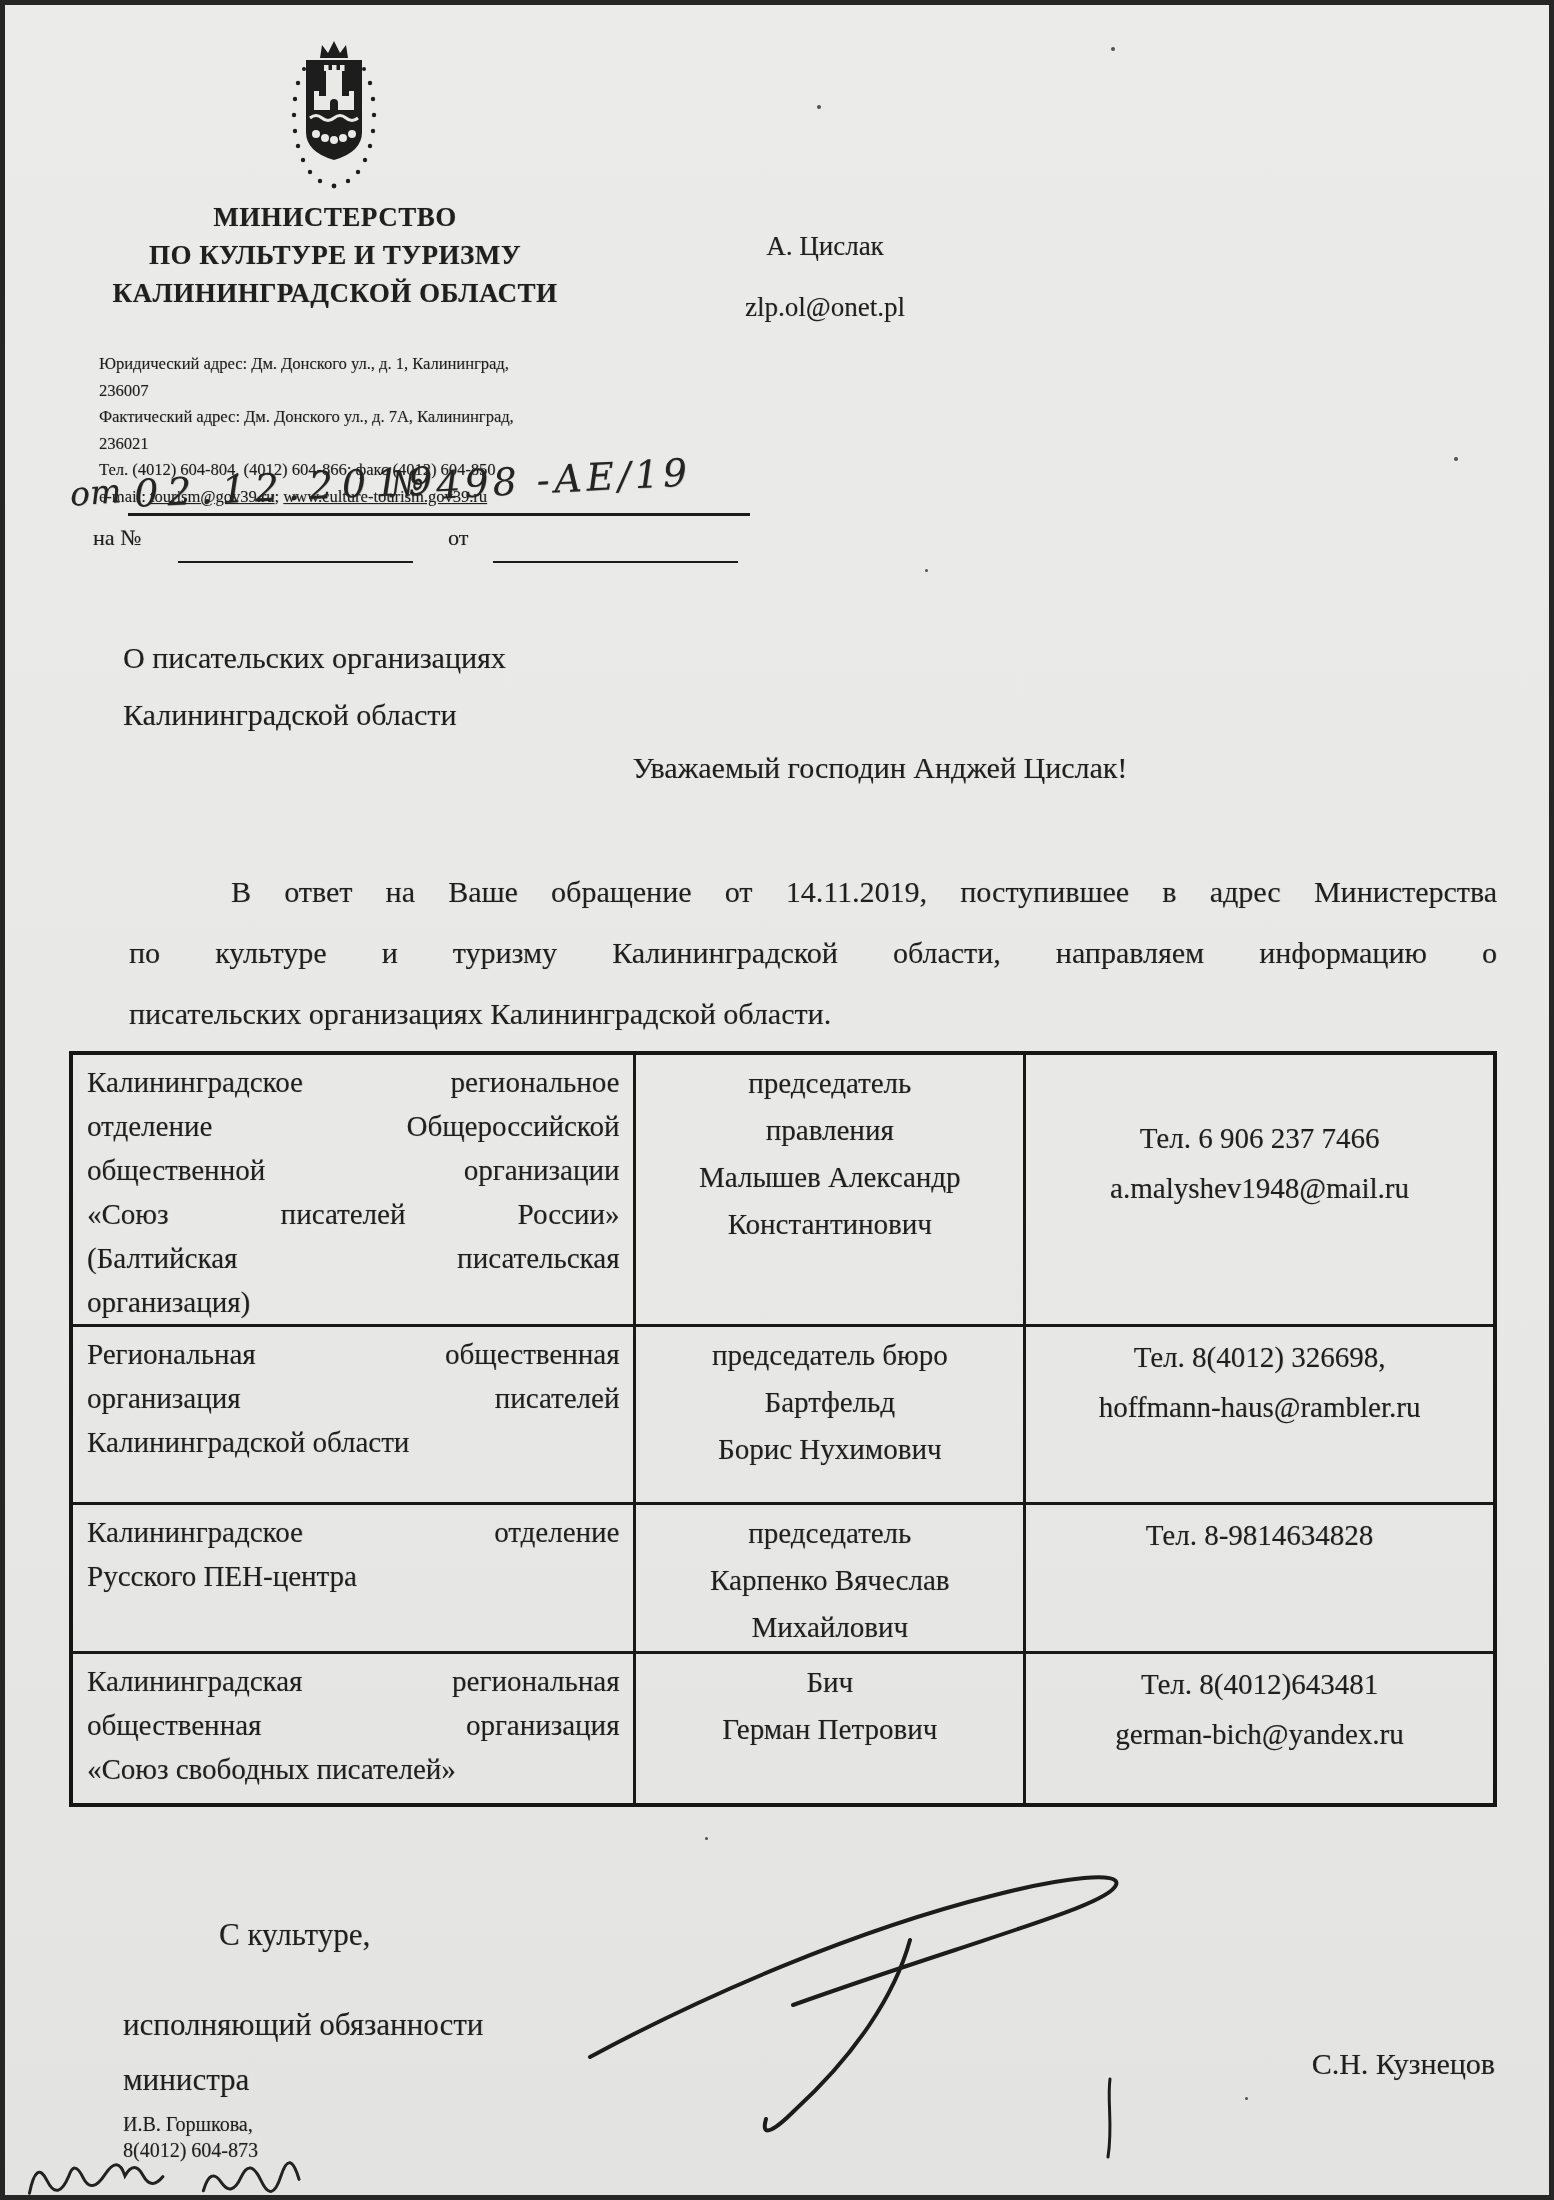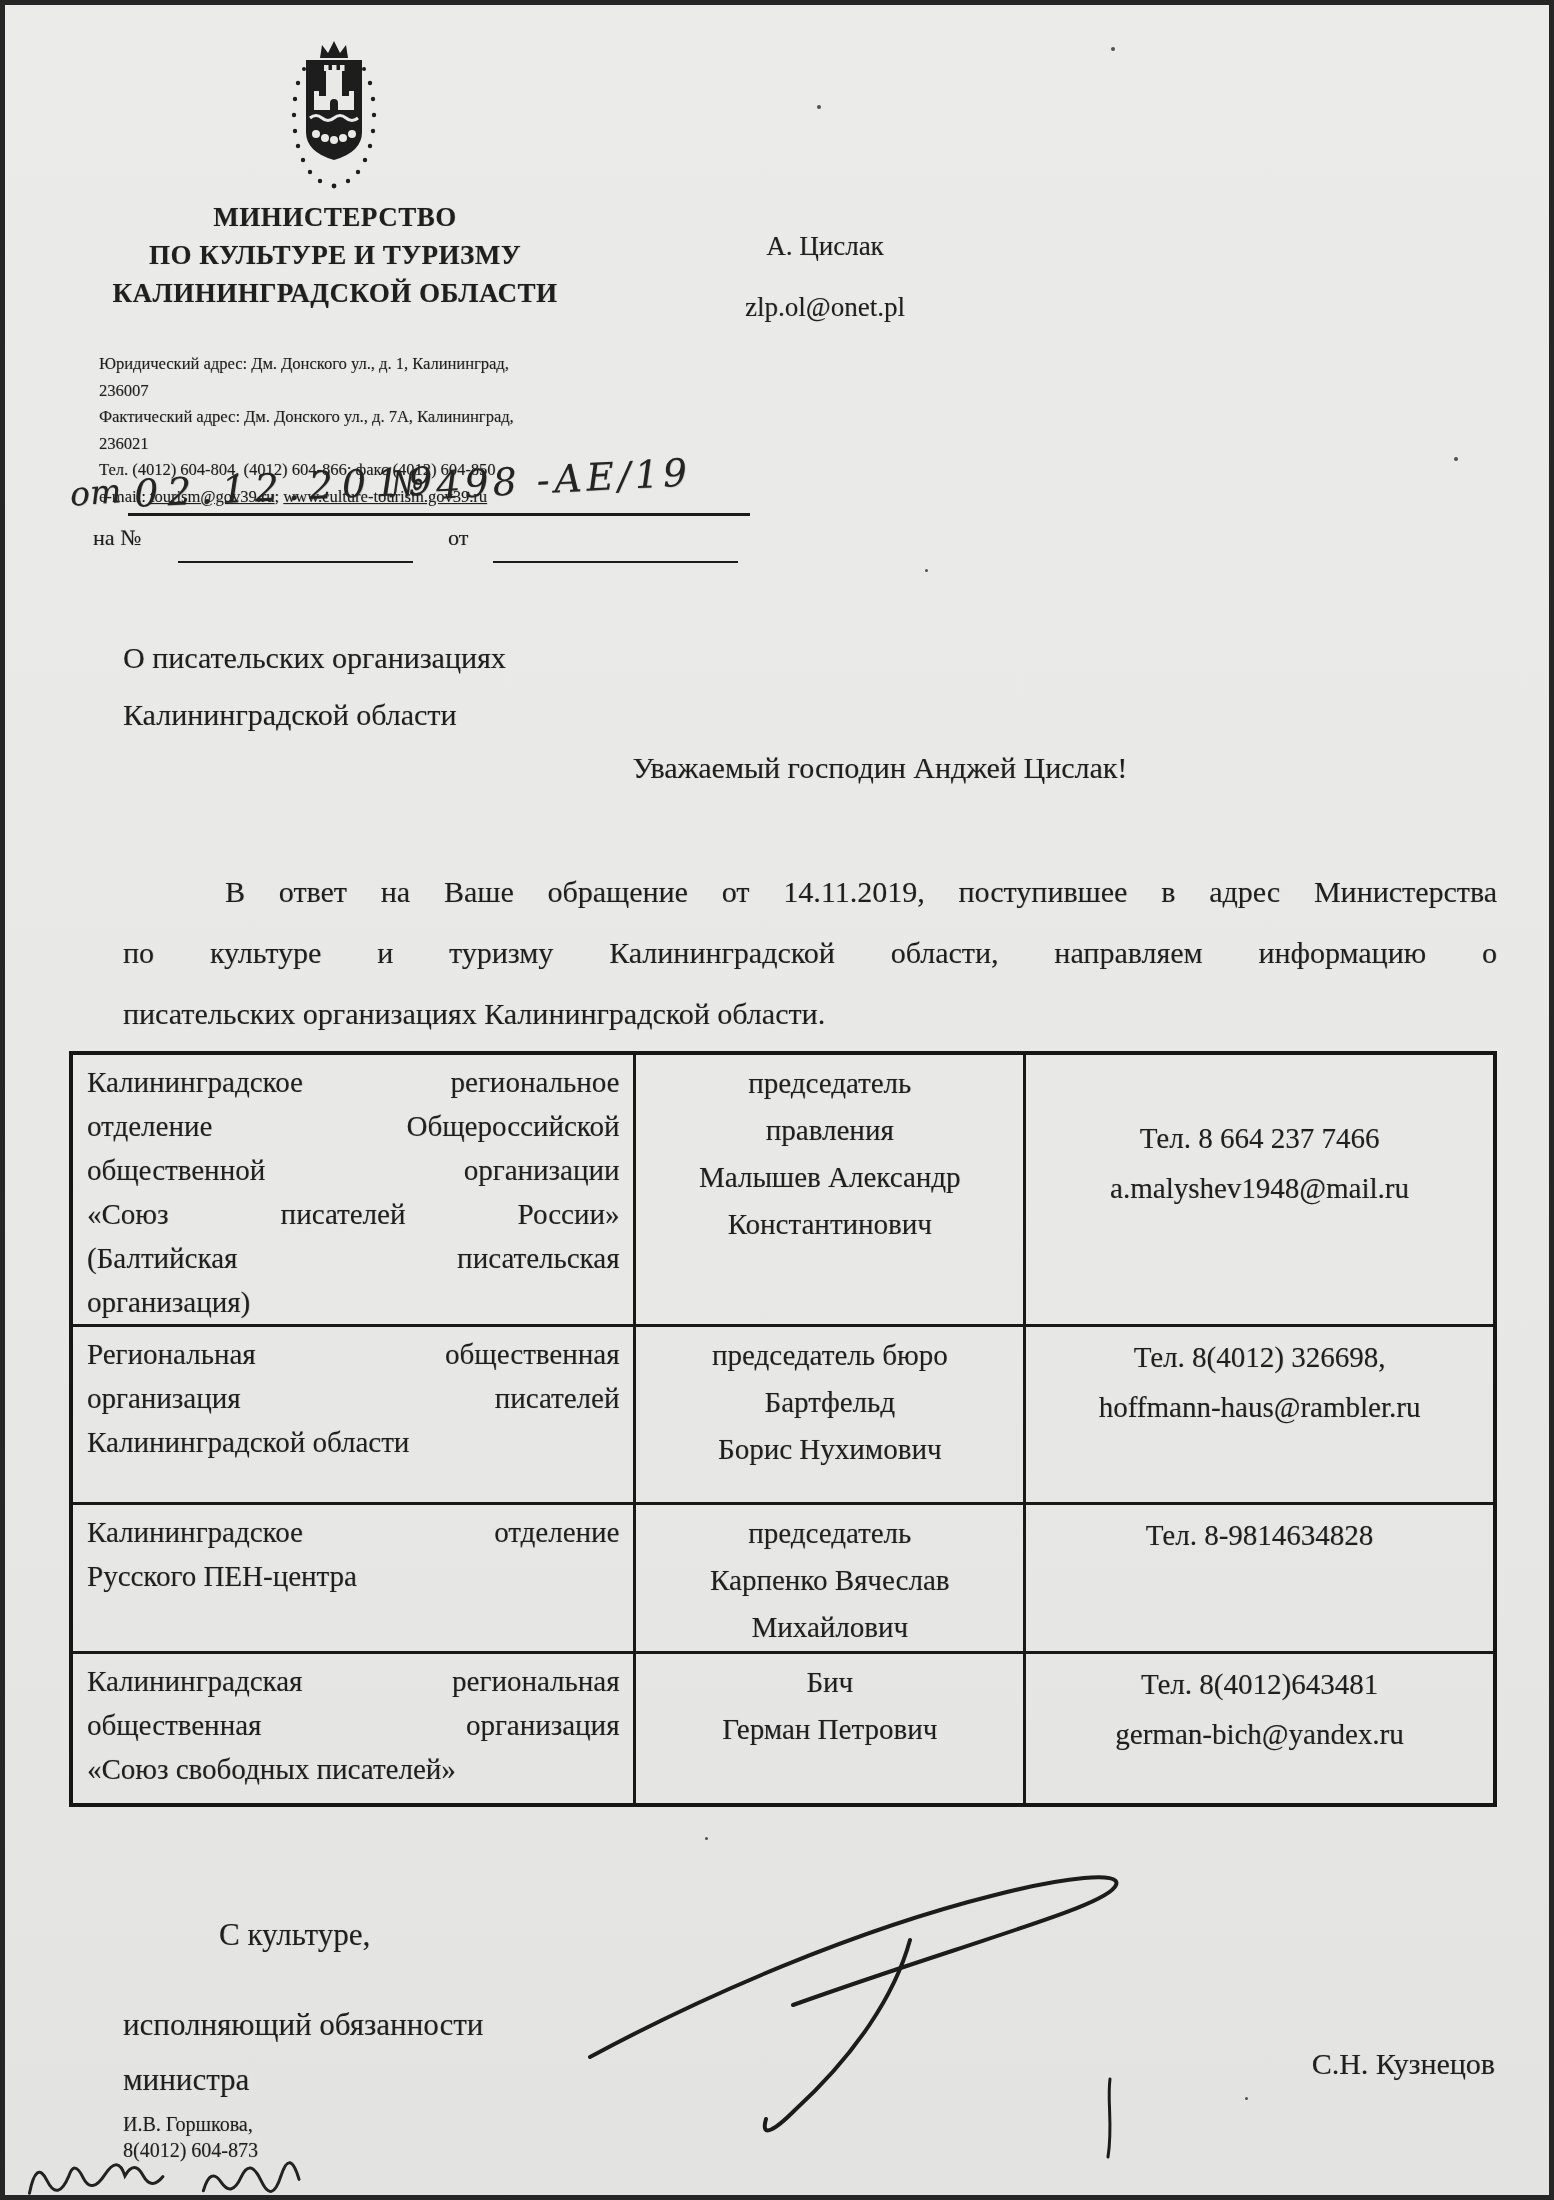--- a/index.html
+++ b/index.html
@@ -40,21 +40,21 @@
   .ul-num  { left:375px; top:48px; width:305px; }
   .r2-na { position:absolute; left:0; top:0; }
   .ul-r2a { left:85px;  top:36px; width:235px; border-bottom-width:2.5px; }
   .r2-ot { position:absolute; left:355px; top:0; }
   .ul-r2b { left:400px; top:36px; width:245px; border-bottom-width:2.5px; }
 
   .subject { left:118px; top:624px; font-size:30px; line-height:57px; white-space:pre-line; }
   .salutation { left:280px; top:746px; width:1190px; text-align:center; font-size:30px; }
 
   .body-par { left:118px; top:856px; width:1374px; font-size:30px; line-height:61px; }
-  .bl { text-align:justify; }
+  .bl { text-align:justify;margin-left:6px; }
   .jfull { text-align-last:justify; }
   .indent { text-indent:102px; }
 
   table.org-table {
     position:absolute; left:64px; top:1046px; width:1428px;
     border-collapse:collapse; border:4px solid #161616;
     font-size:29px;
   }
   .org-table td { border:3px solid #191919; vertical-align:top; padding:5px 14px 0 14px; }
   td.org { line-height:44px; }
@@ -176,21 +176,21 @@
         <div class="jl">отделение Общероссийской</div>
         <div class="jl">общественной организации</div>
         <div class="jl">«Союз писателей России»</div>
         <div class="jl">(Балтийская писательская</div>
         <div class="jl jl-last">организация)</div>
       </td>
       <td class="head">председатель
 правления
 Малышев Александр
 Константинович</td>
-      <td class="contact">Тел. 8 664 237 7466
+      <td class="contact">Тел. 6 906 237 7466
 a.malyshev1948@mail.ru</td>
     </tr>
     <tr class="r2">
       <td class="org">
         <div class="jl">Региональная общественная</div>
         <div class="jl">организация писателей</div>
         <div class="jl jl-last">Калининградской области</div>
       </td>
       <td class="head">председатель бюро
 Бартфельд

